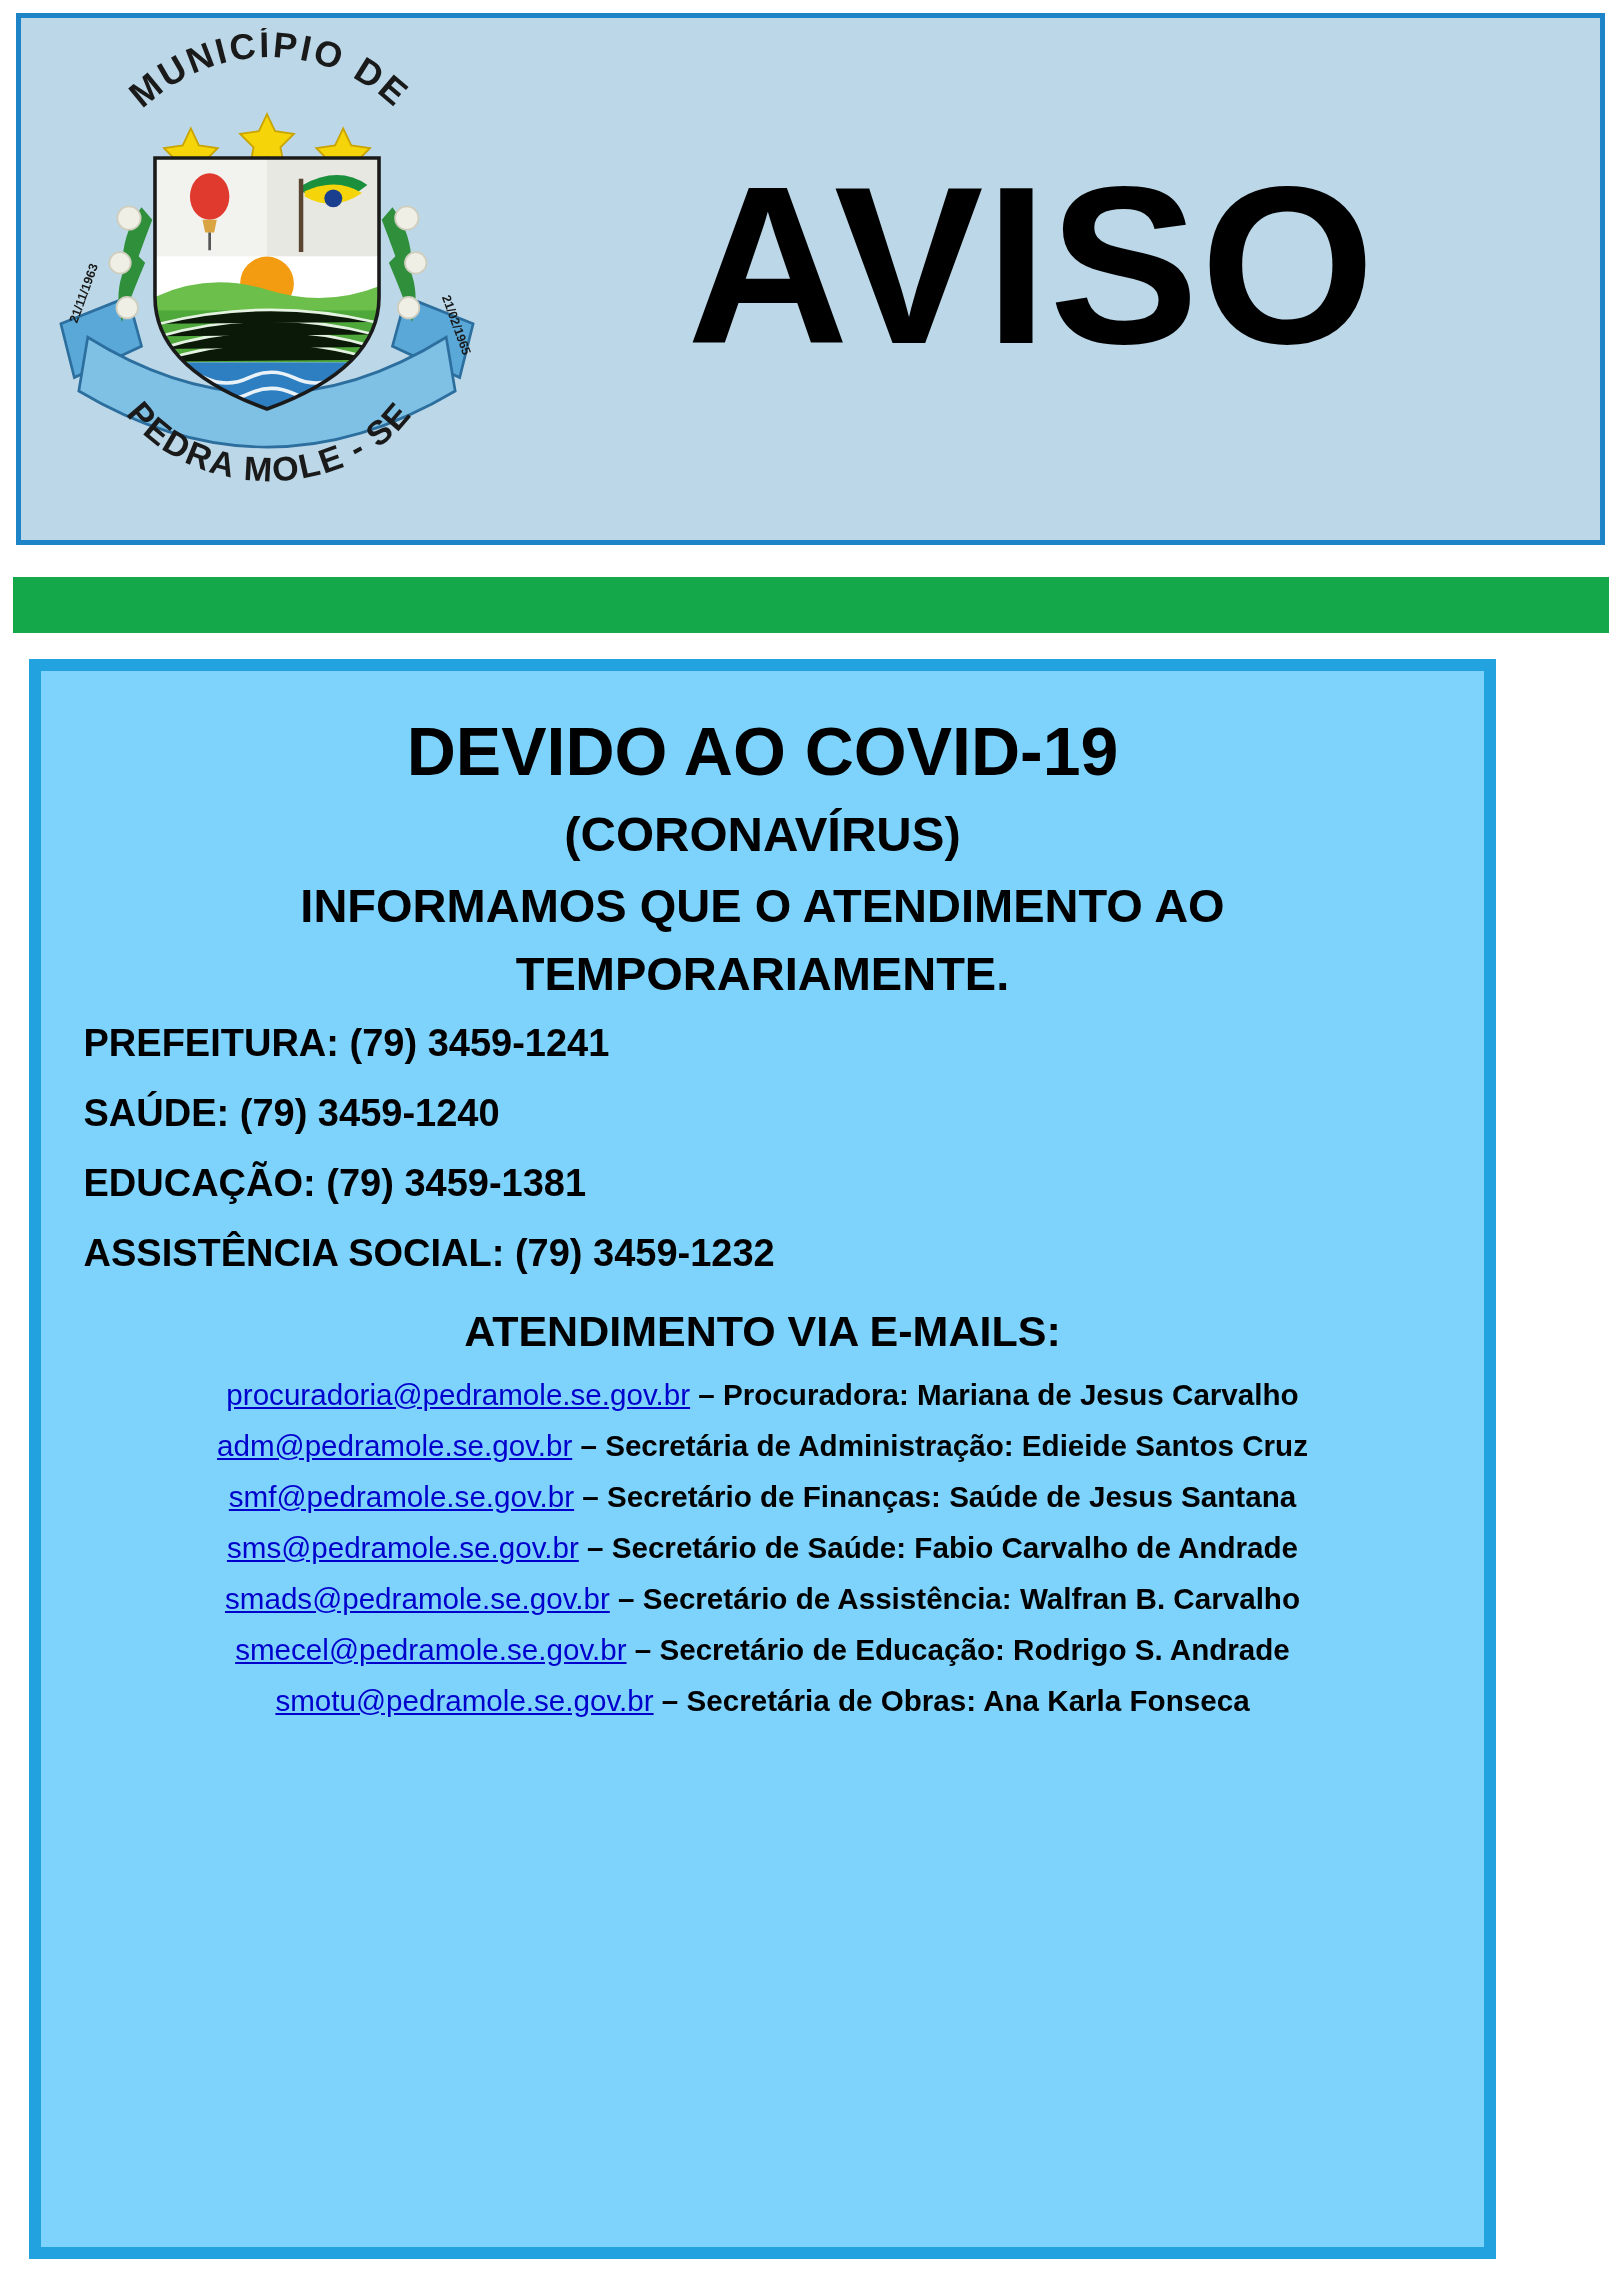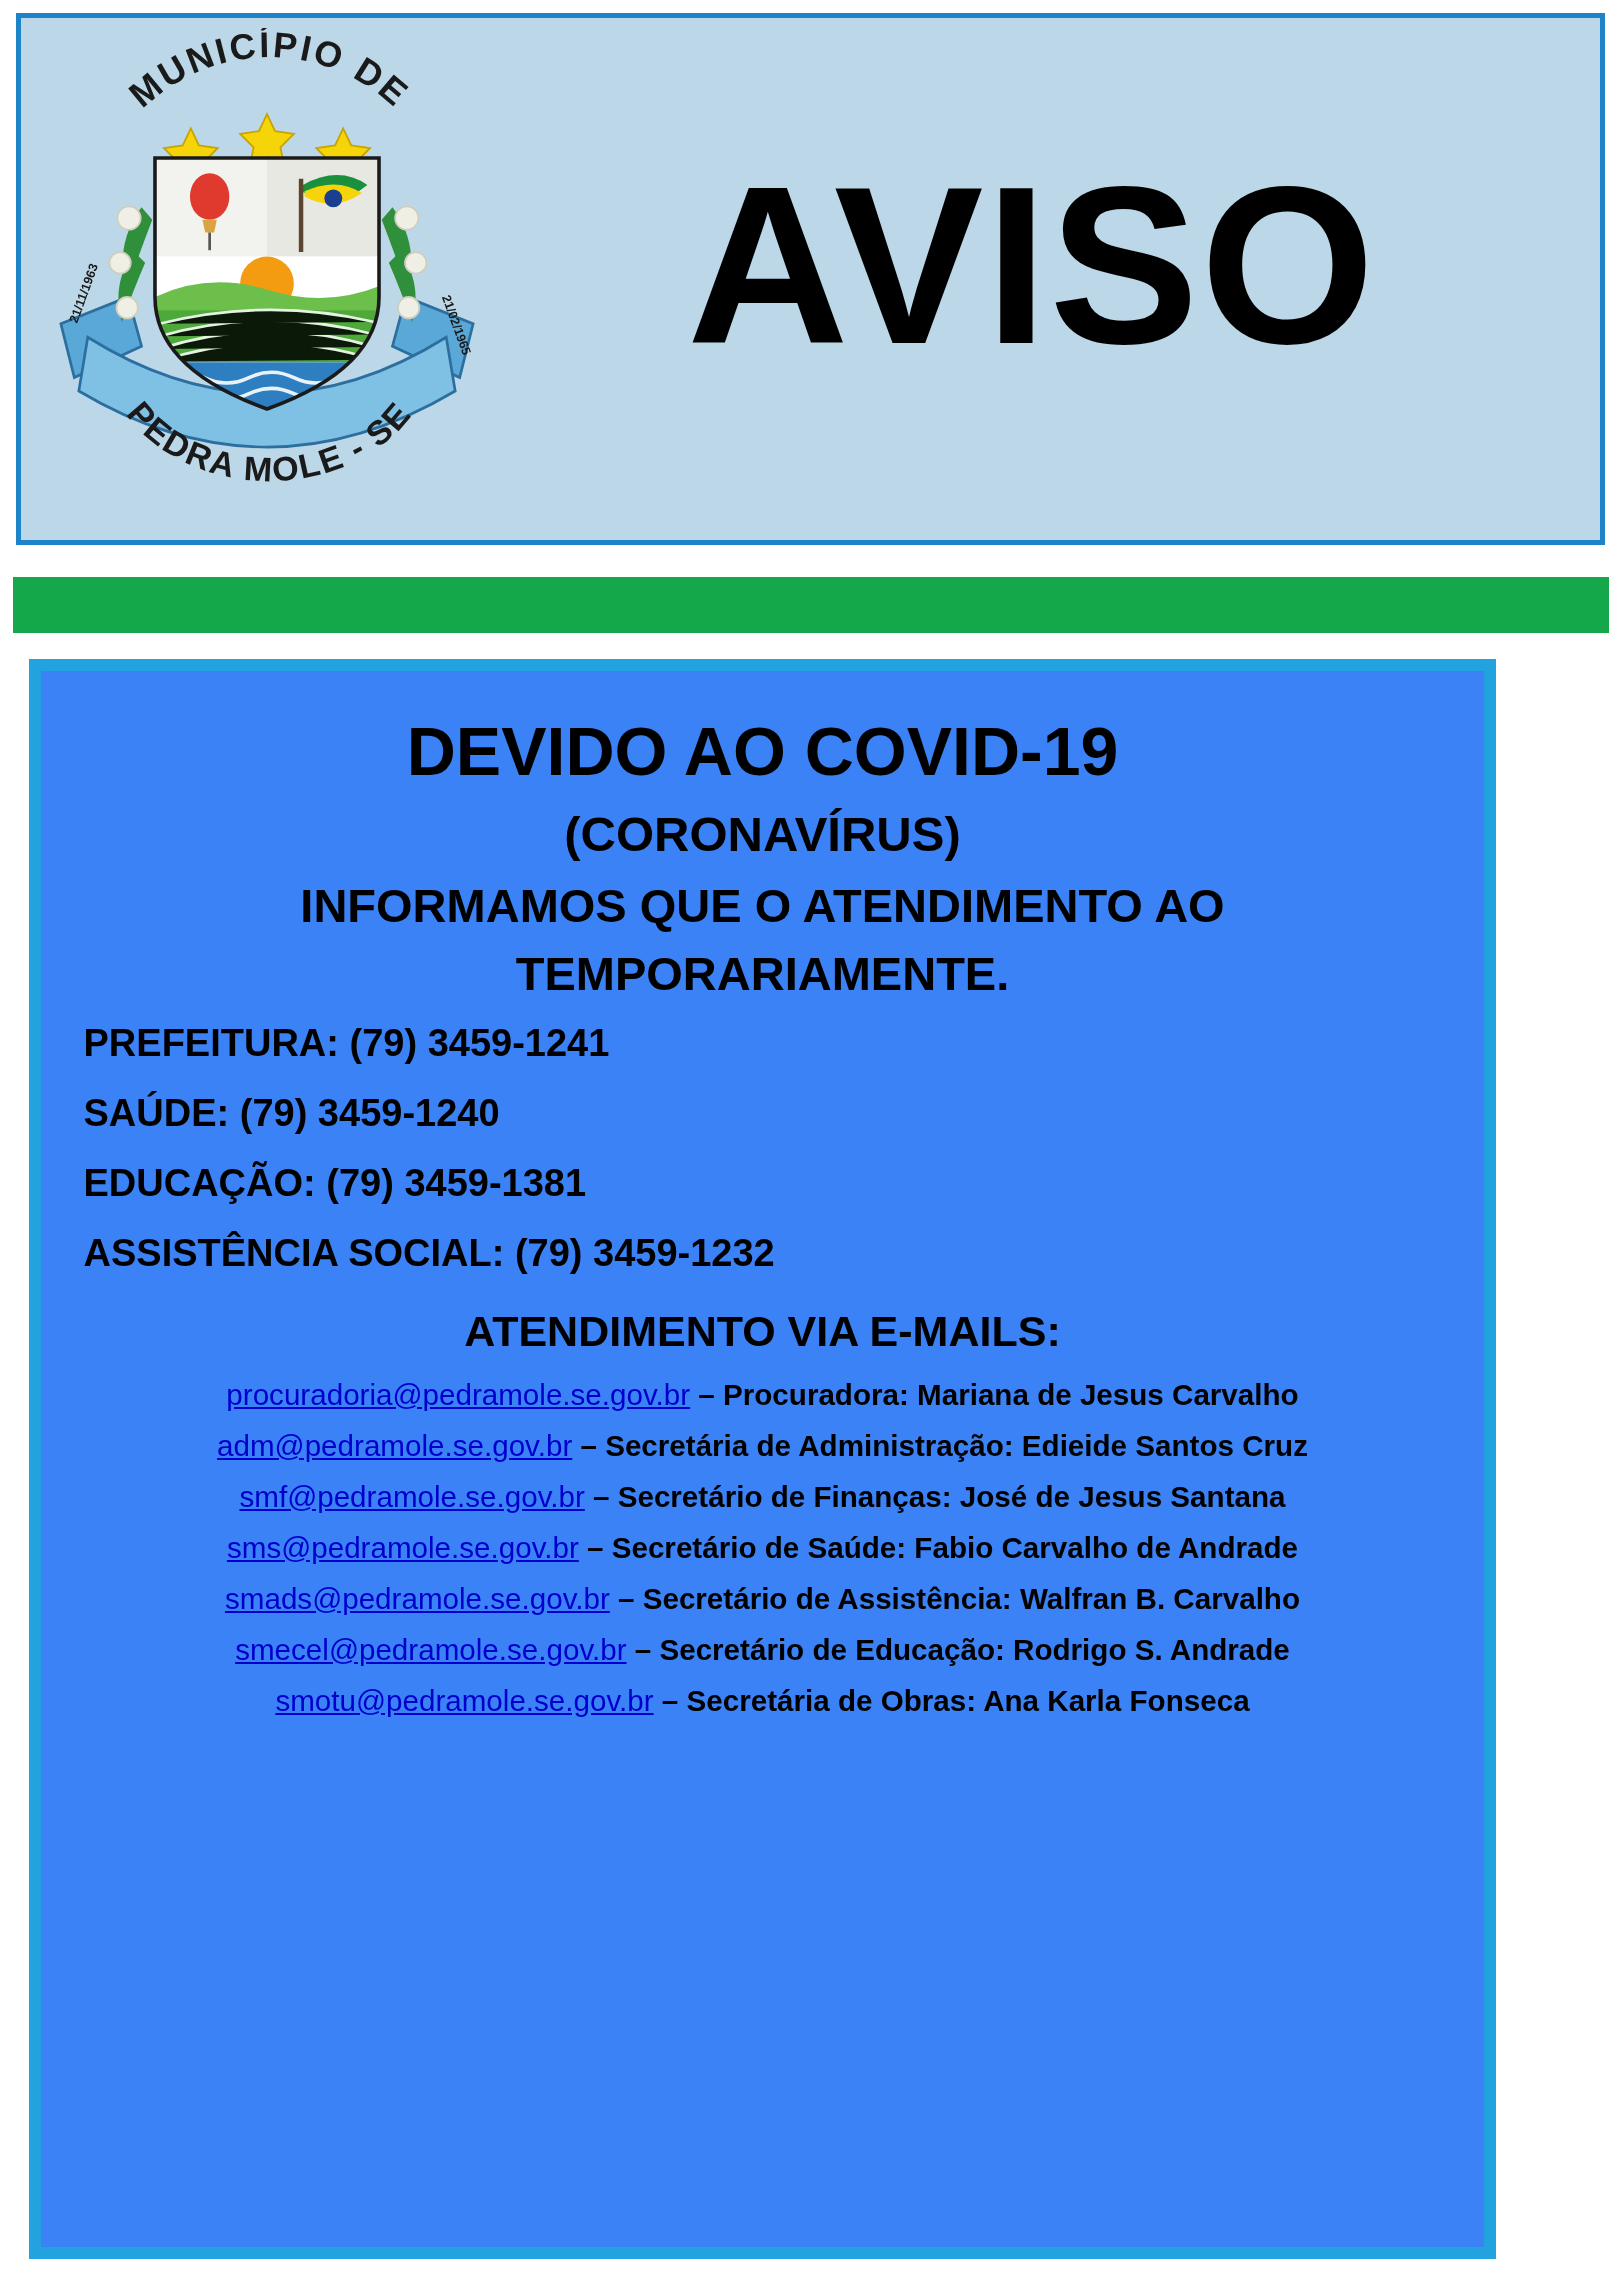--- a/index.html
+++ b/index.html
@@ -69,21 +69,21 @@
   }
 
   
   .yellow-panel {
     position: absolute;
     left: 29px;
     top: 659px;
     width: 1467px;
     height: 1600px;
     box-sizing: border-box;
-    background: #3b82f6;
+    background: #7dd3fc;
     border: 12.5px solid #22a3e0;
   }
 
   .panel-inner {
     padding: 21.5px 30px 9px 30px;
   }
 
   .h-covid {
     text-align: center;
     font-weight: bold;
@@ -277,21 +277,21 @@
     <div class="h-emails">ATENDIMENTO VIA E-MAILS:</div>
 
     <ul class="email-list">
       <li class="email-item">
         <span class="email-addr">procuradoria@pedramole.se.gov.br</span><span> – Procuradora: Mariana de Jesus Carvalho</span>
       </li>
       <li class="email-item">
         <span class="email-addr">adm@pedramole.se.gov.br</span><span> –  Secretária de Administração: Edieide Santos Cruz</span>
       </li>
       <li class="email-item">
-        <span class="email-addr">smf@pedramole.se.gov.br</span><span> –  Secretário de Finanças: José de Jesus Santana</span>
+        <span class="email-addr">smf@pedramole.se.gov.br</span><span> –  Secretário de Finanças: Saúde de Jesus Santana</span>
       </li>
       <li class="email-item">
         <span class="email-addr">sms@pedramole.se.gov.br</span><span> – Secretário de Saúde: Fabio Carvalho de Andrade</span>
       </li>
       <li class="email-item">
         <span class="email-addr">smads@pedramole.se.gov.br</span><span> – Secretário de Assistência: Walfran B. Carvalho</span>
       </li>
       <li class="email-item">
         <span class="email-addr">smecel@pedramole.se.gov.br</span><span> – Secretário de Educação: Rodrigo S. Andrade</span>
       </li>

